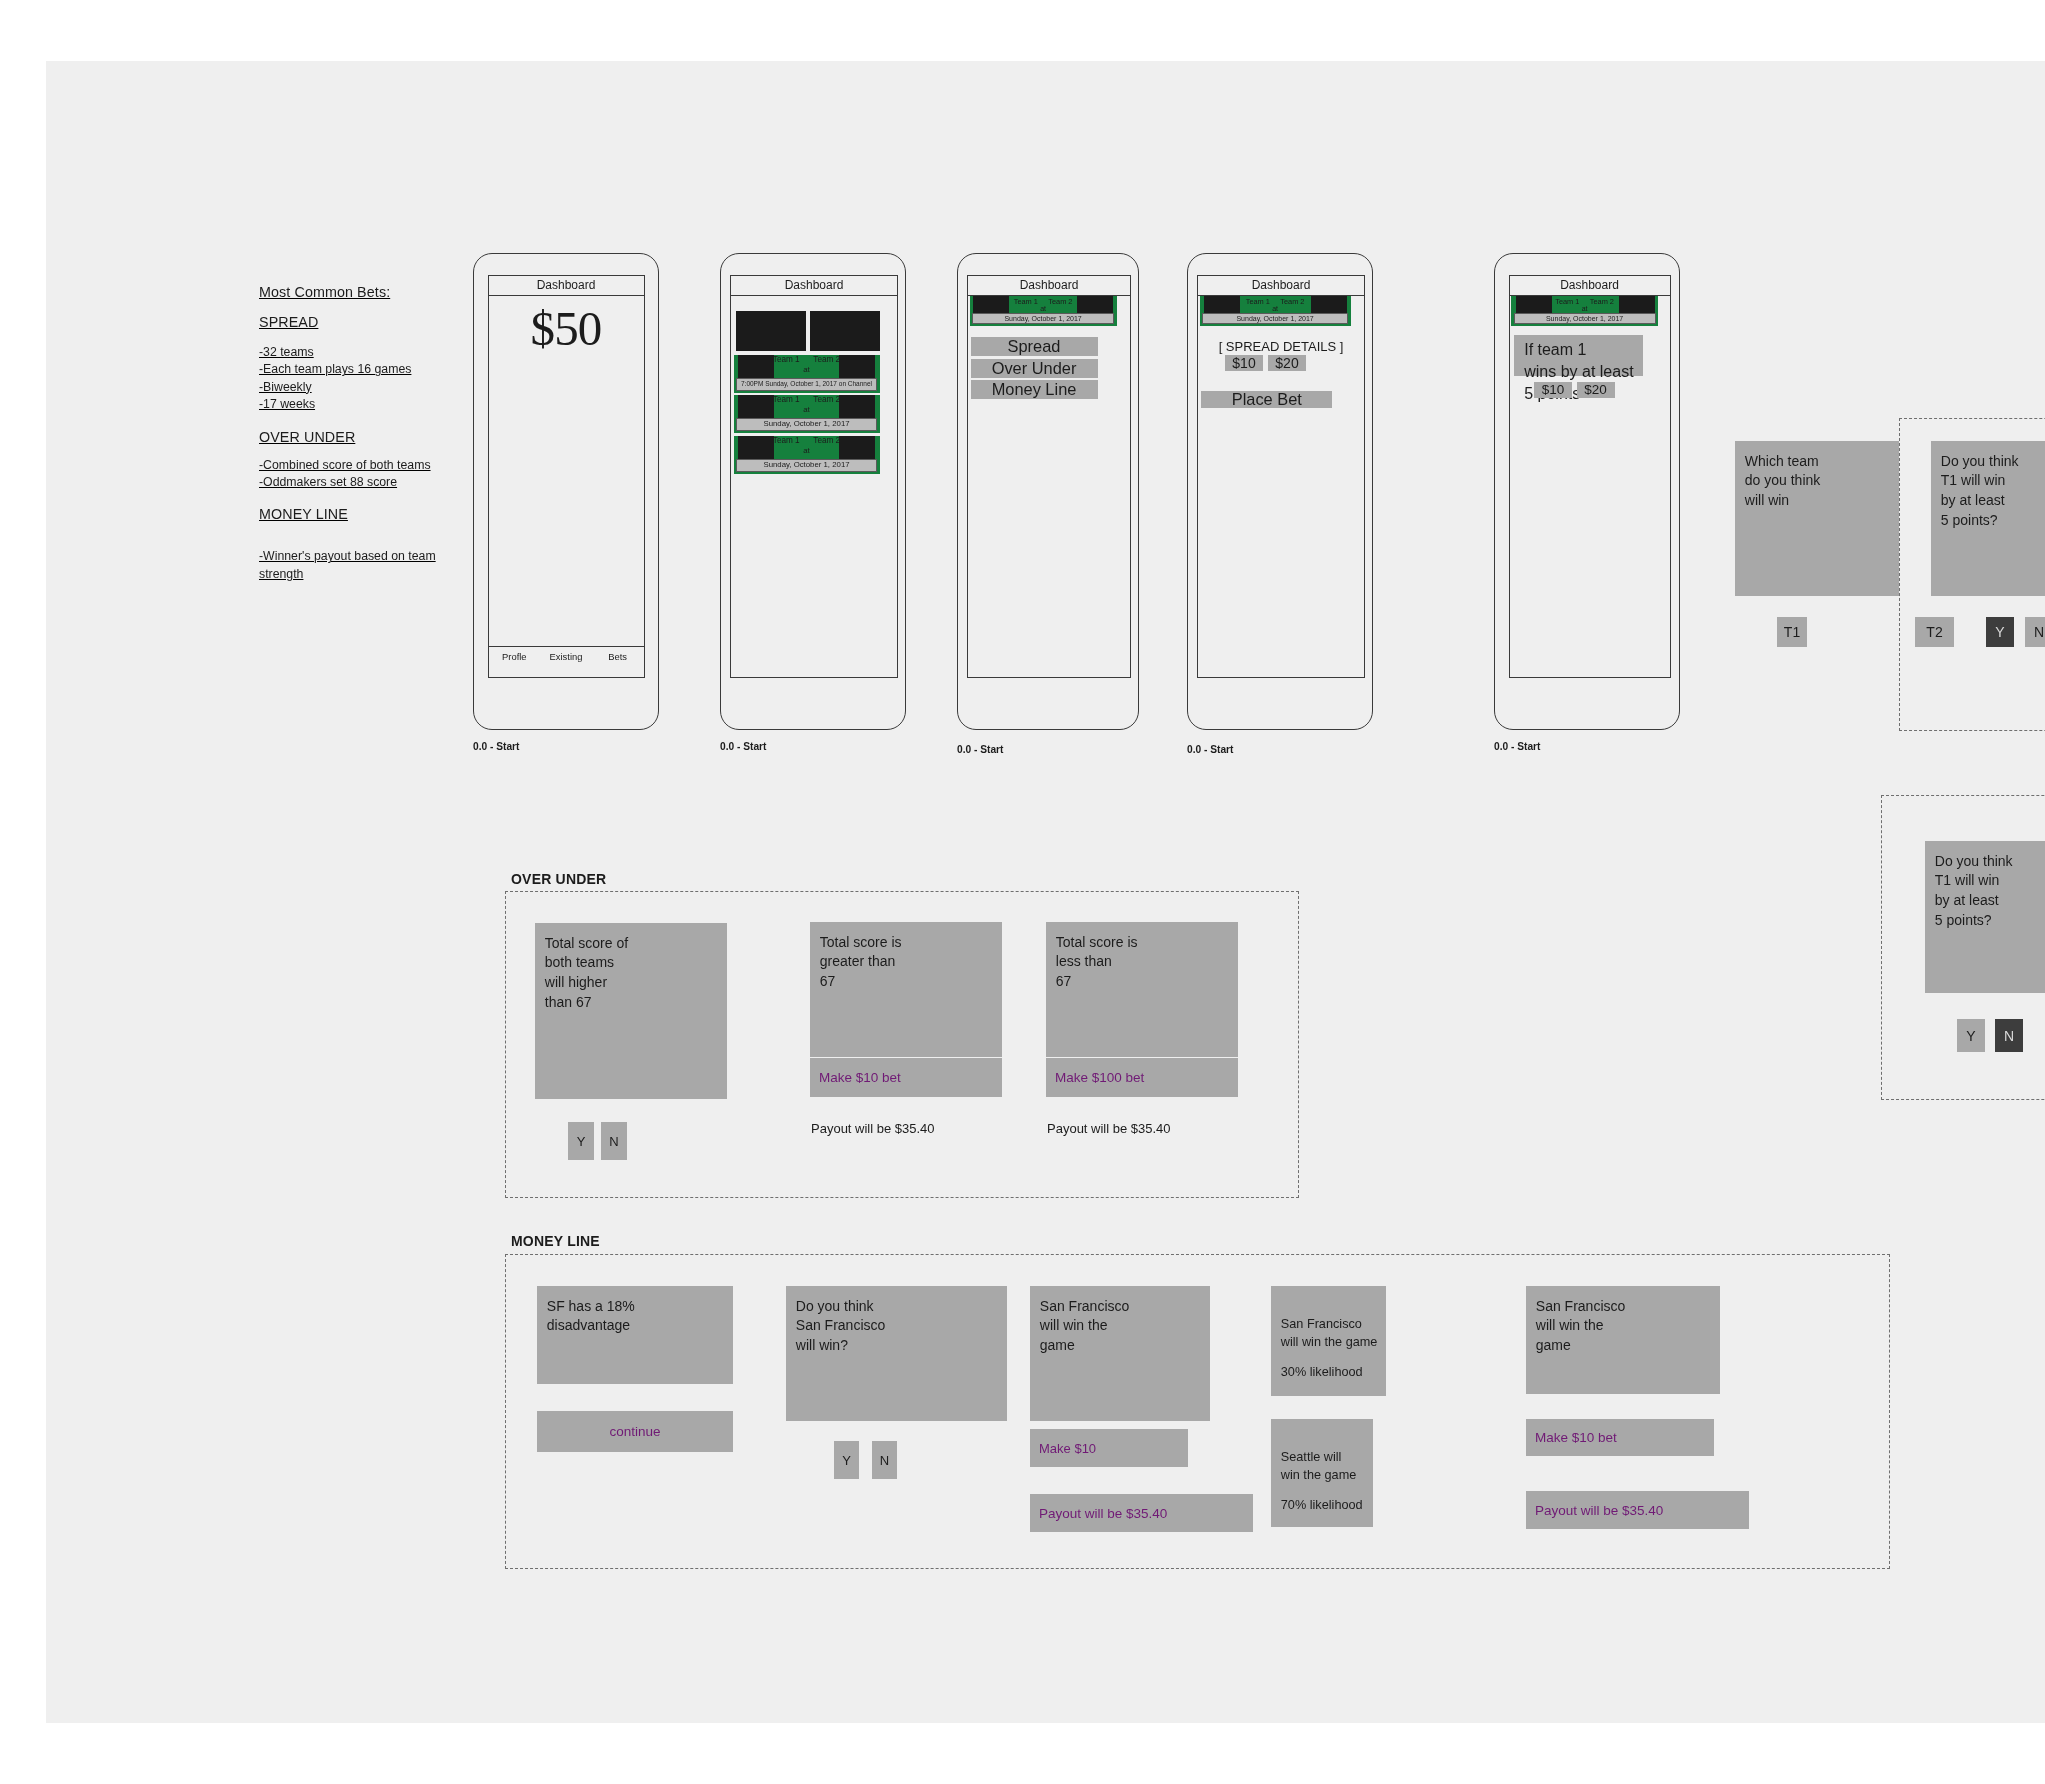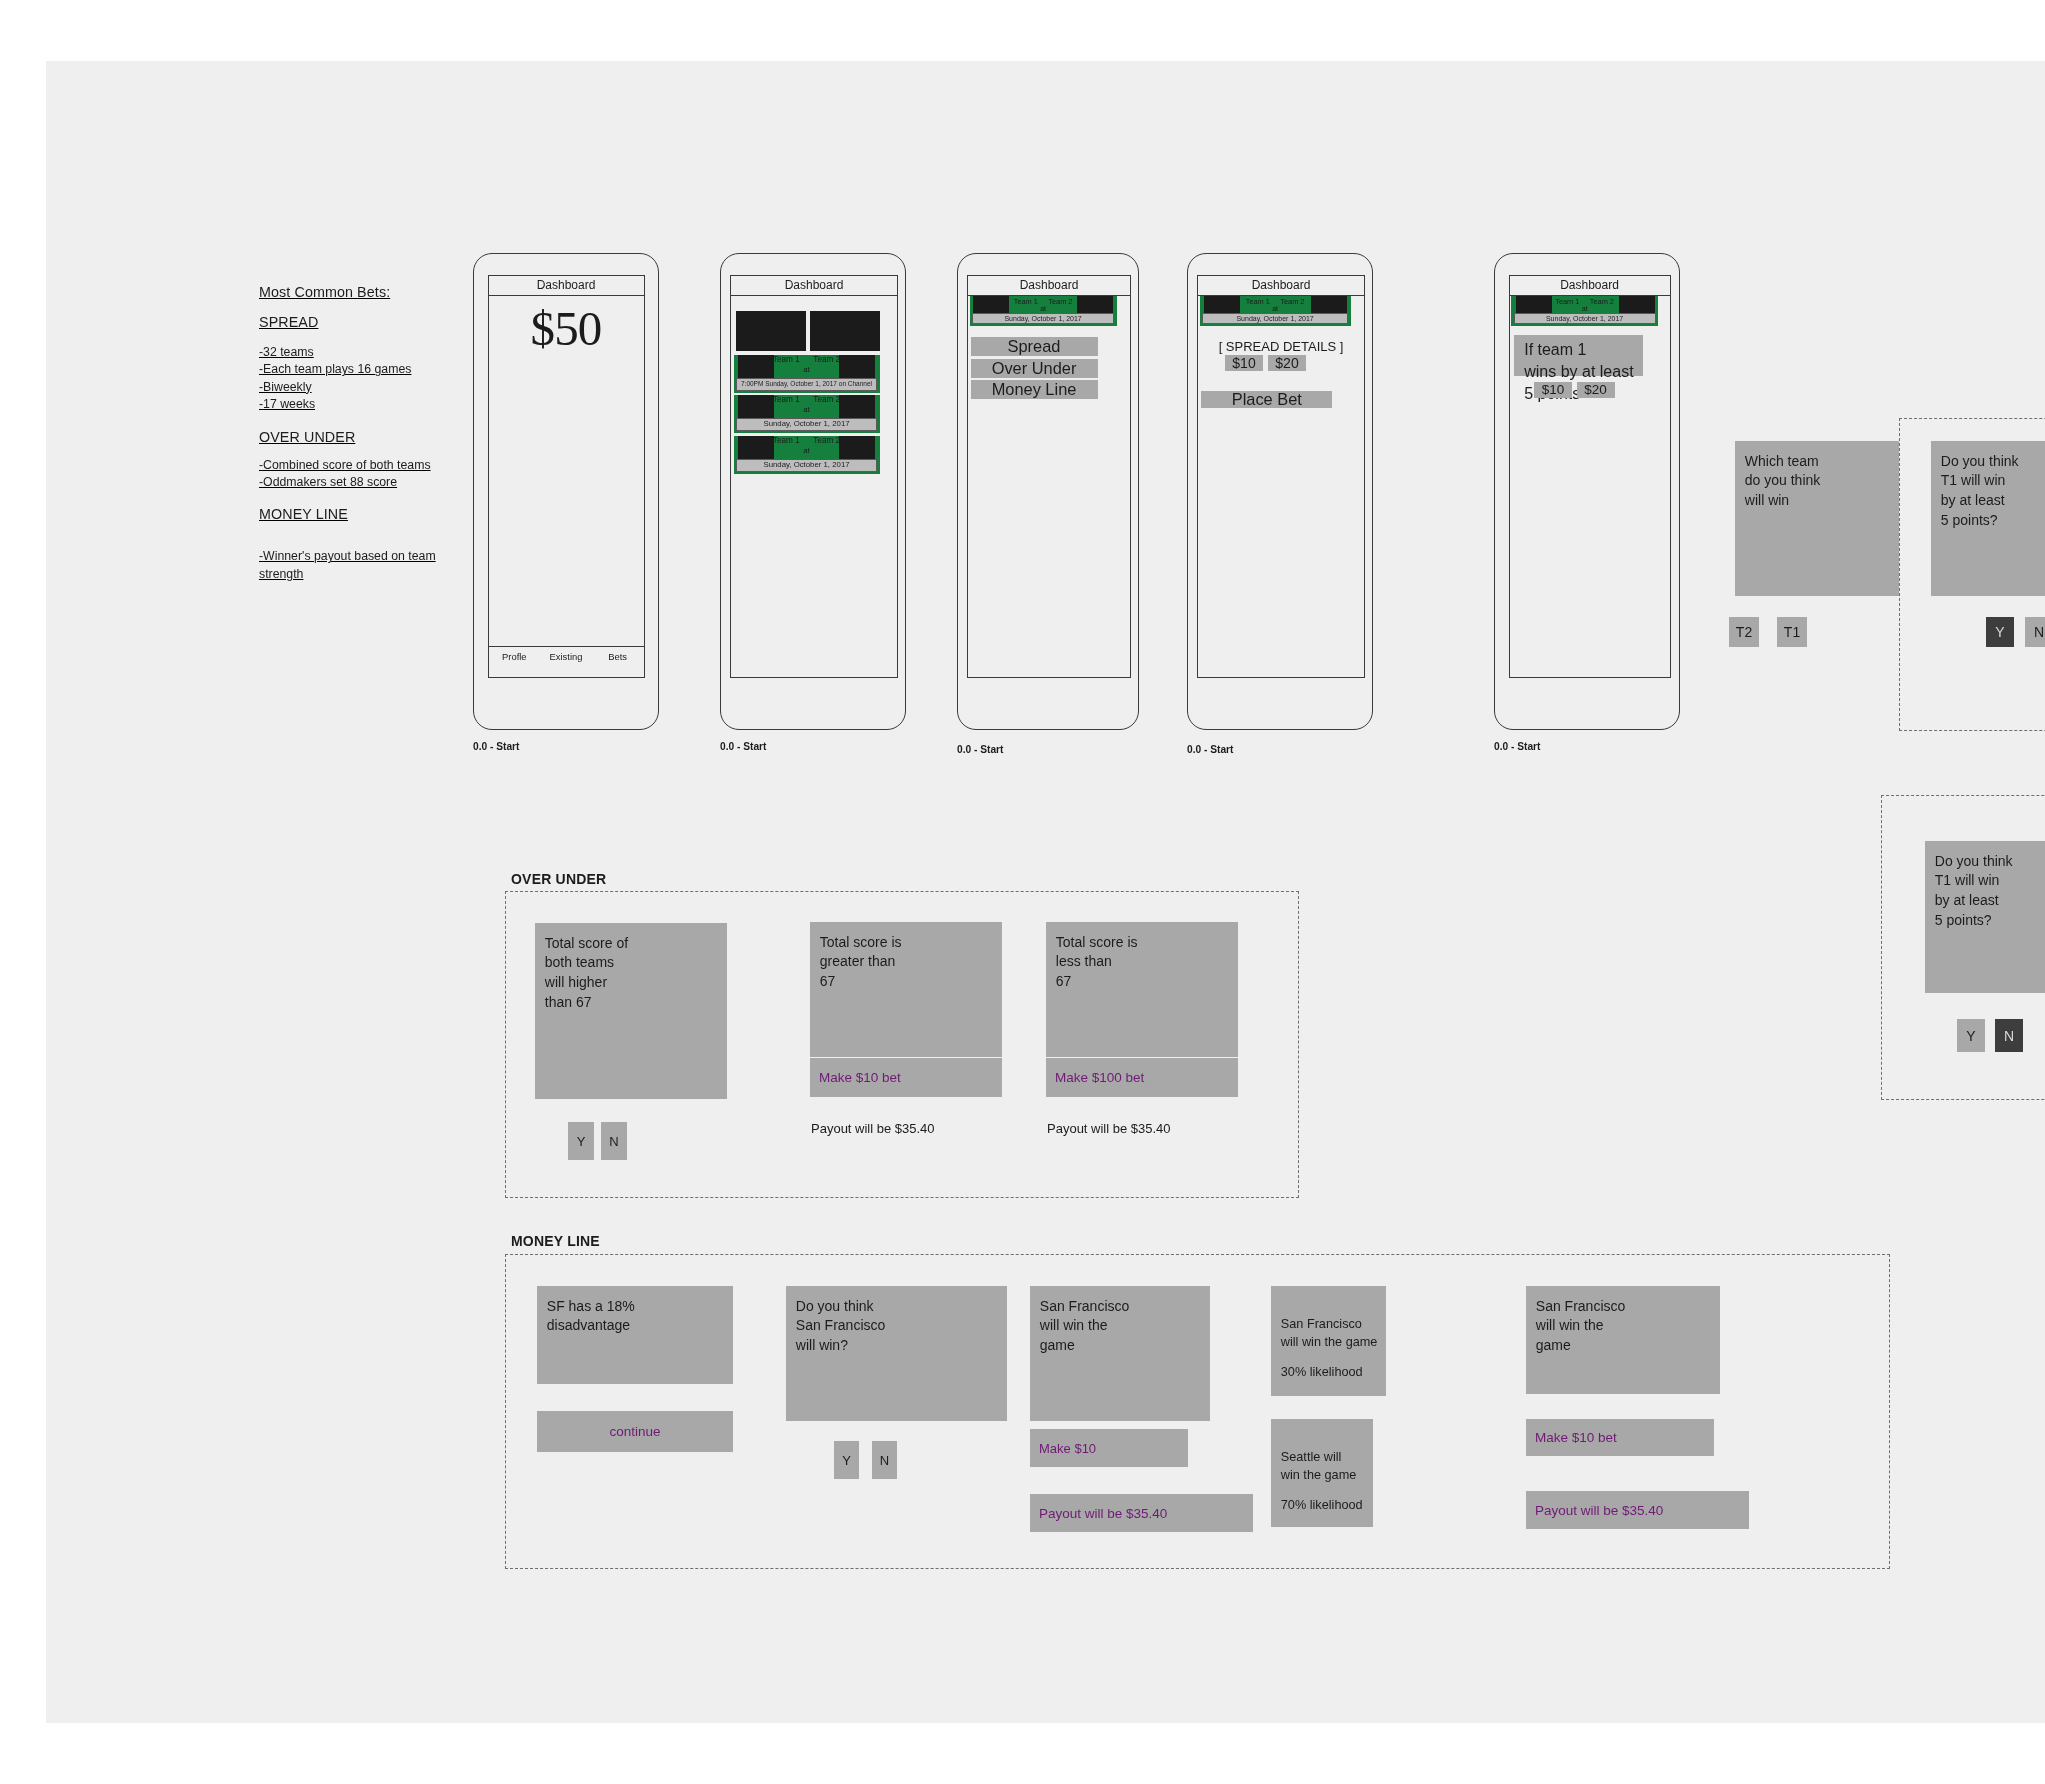--- a/index.html
+++ b/index.html
@@ -178,21 +178,21 @@
       <div class="btn bigbtn" style="left:24.5px;top:106px;width:38px;height:16.4px;font-size:13.5px;">$10</div>
       <div class="btn bigbtn" style="left:67px;top:106px;width:38px;height:16.4px;font-size:13.5px;">$20</div>
     </div>
   </div>
   <div class="capt" style="left:1448px;top:680px;">0.0 - Start</div>
 
   <div class="card" style="left:1689px;top:380px;width:164px;height:155px;">Which team
 do you think
 will win</div>
   <div class="chip" style="left:1731px;top:556px;width:30px;height:30px;">T1</div>
-  <div class="chip" style="left:1683px;top:556px;width:30px;height:30px;">T2</div>
+  <div class="chip" style="left:1869px;top:556px;width:39px;height:30px;">T2</div>
 
   <div class="dashed" style="left:1853px;top:357px;width:462px;height:311px;"></div>
 
   <div class="card" style="left:1885px;top:380px;width:164px;height:155px;">Do you think
 T1 will win
 by at least
 5 points?</div>
   <div class="chip dark" style="left:1940px;top:556px;width:28px;height:30px;">Y</div>
   <div class="chip" style="left:1979px;top:556px;width:28px;height:30px;">N</div>
 

